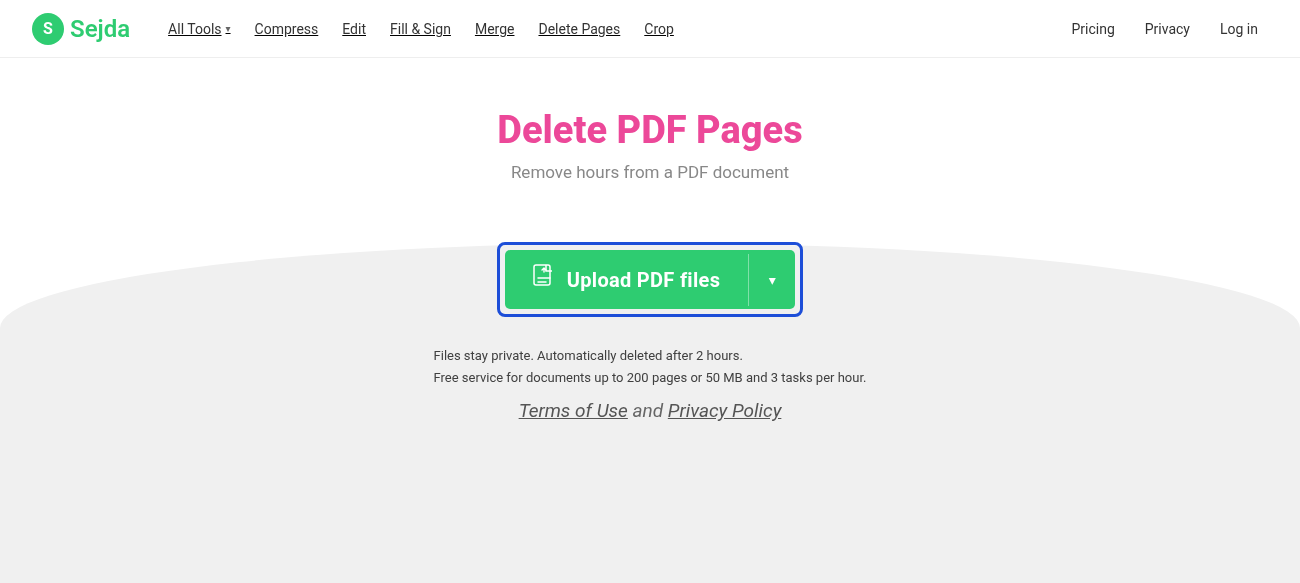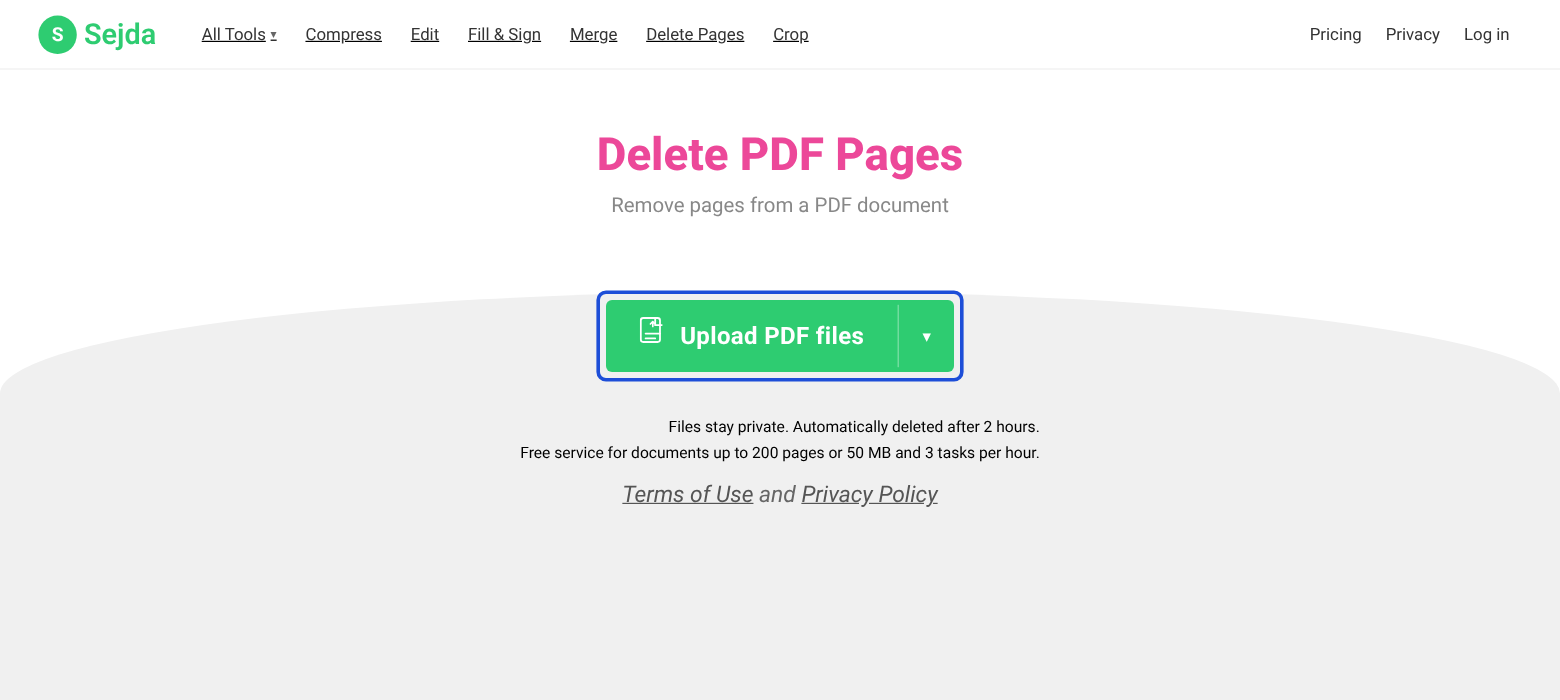--- a/index.html
+++ b/index.html
@@ -71,21 +71,21 @@
       gap: 4px;
     }
 
     .nav-item .chevron {
       font-size: 10px;
       color: #666;
     }
 
     .nav-right {
       display: flex;
-      gap: 0;
+      gap: 10px;
     }
 
     .nav-right .nav-item {
       font-size: 14px;
     }
 
     
     main {
       position: relative;
       height: calc(583px - 58px);
@@ -184,22 +184,22 @@
       height: 52px;
       background: transparent;
       border: none;
       cursor: pointer;
       color: #fff;
       font-size: 14px;
     }
 
     .privacy-text {
       font-size: 13px;
-      color: #000000;
-      text-align: right;
+      color: #404040;
+      text-align: left;
       line-height: 1.7;
       margin-bottom: 10px;
     }
 
     .links-row {
       font-size: 19px;
       color: #666;
       font-style: italic;
     }
 
@@ -262,21 +262,21 @@
       <span>Log in</span>
     </div>
   </div>
 </header>
 
 <main>
   <div class="bg-curve"></div>
 
   <div class="content">
     <h1 class="page-title">Delete PDF Pages</h1>
-    <p class="page-subtitle">Remove pages from a PDF document</p>
+    <p class="page-subtitle">Remove hours from a PDF document</p>
 
     <div class="upload-wrapper">
       <div class="upload-btn">
         <div class="upload-btn-main">
           <span class="upload-icon">
             <svg class="pdf-icon" viewBox="0 0 22 26" fill="none" xmlns="http://www.w3.org/2000/svg">
               <rect x="1" y="1" width="16" height="20" rx="2" stroke="white" stroke-width="1.5" fill="none"></rect>
               <path d="M13 1v6h6" stroke="white" stroke-width="1.5" fill="none"></path>
               <path d="M5 14h12M5 18h8" stroke="white" stroke-width="1.5" stroke-linecap="round"></path>
               <path d="M11 8V4M9 6l2-2 2 2" stroke="white" stroke-width="1.4" stroke-linecap="round" stroke-linejoin="round"></path>

